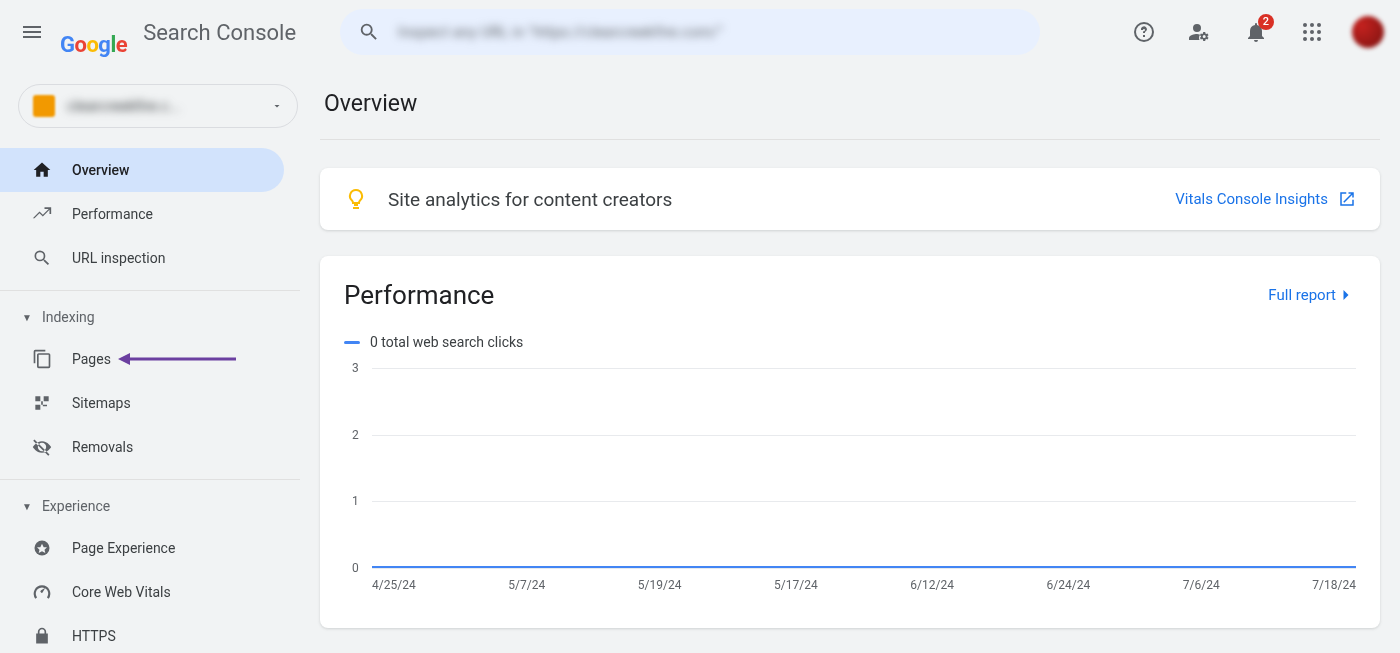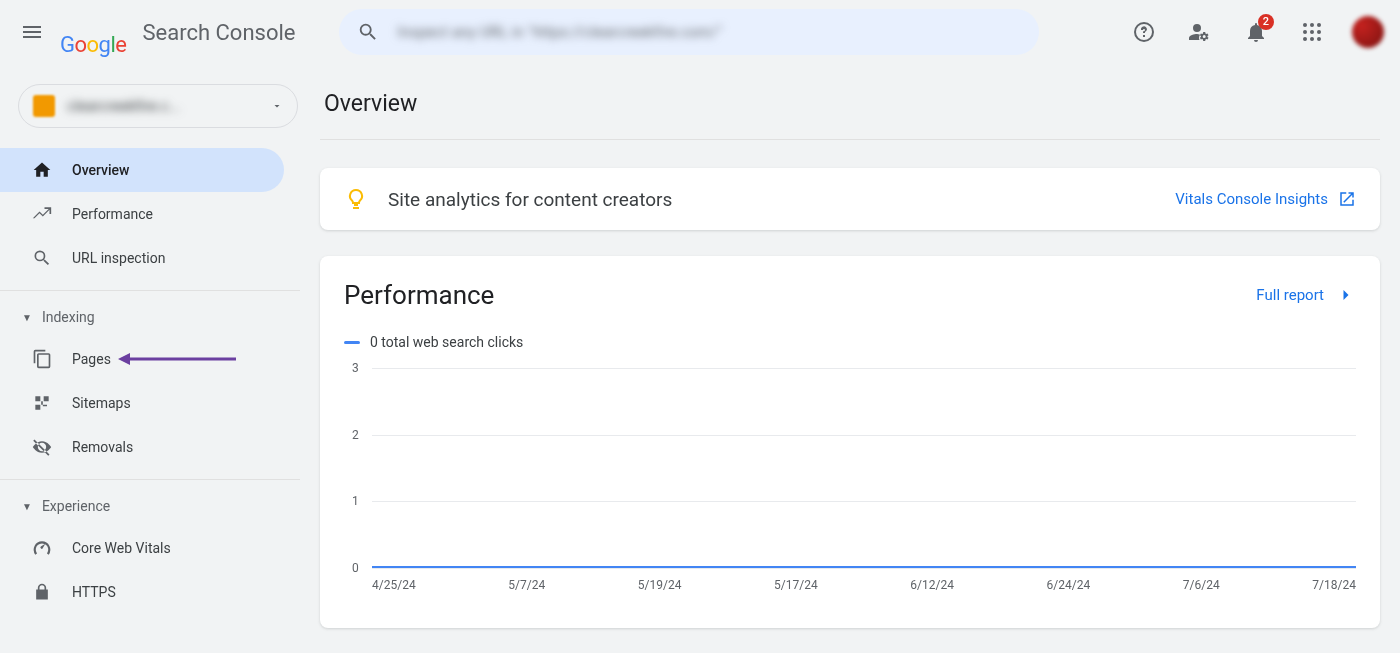--- a/index.html
+++ b/index.html
@@ -21,21 +21,21 @@
     background: #f1f3f4;
   }
   .hamburger {
     width: 48px; height: 48px;
     display:flex; align-items:center; justify-content:center;
     border-radius:50%;
     cursor:pointer;
     color:#5f6368;
   }
   .logo-wrap { display:flex; align-items:center; margin-left:4px; gap:4px;}
-  .google-logo { font-size:22px; font-weight:400; letter-spacing:-0.5px;margin-top:24px;}
+  .google-logo { font-size:22px; font-weight:700; letter-spacing:-0.5px;margin-top:24px;}
   .google-logo .g1{color:#4285F4;} .google-logo .g2{color:#EA4335;}
   .google-logo .g3{color:#FBBC05;} .google-logo .g4{color:#4285F4;}
   .google-logo .g5{color:#34A853;} .google-logo .g6{color:#EA4335;}
   .product-name { font-size:22px; color:#5f6368; margin-left:12px;}
   .search-pill {
     flex: 0 0 700px;
     margin-left: 44px;
     height: 46px;
     background:#e8f0fe;
     border-radius: 23px;
@@ -186,21 +186,21 @@
   .insights-link {
     margin-left:auto;
     display:flex; align-items:center; gap:10px;
     color:#1a73e8; font-size:15px;
     cursor:pointer;
   }
 
   .perf-card { margin-top: 26px; padding: 24px 24px 30px 24px;}
   .perf-header { display:flex; align-items:center;}
   .perf-title { font-size:26px; color:#202124;}
-  .perf-link { margin-left:auto; display:flex; align-items:center; gap:12px; color:#1a73e8; font-size:15px; cursor:pointer;}
+  .perf-link { margin-left:auto; display:flex; align-items:center; color:#1a73e8; font-size:15px; cursor:pointer;}
 
   .legend-row { display:flex; align-items:center; gap:10px; margin-top: 24px; color:#3c4043; font-size:14px;}
   .legend-dash { width:16px; height:3px; border-radius:2px; background:#4285f4;}
 
   .chart-wrap { margin-top: 18px; position:relative; height: 230px;}
   .chart-grid {
     position:absolute; left:28px; right:0; top:0; bottom:30px;
   }
   .grid-line { position:absolute; left:0; right:0; height:1px; background:#e8eaed;}
   .y-label { position:absolute; left:-20px; transform:translateY(-50%); font-size:12px; color:#5f6368;}
@@ -342,20 +342,29 @@
           </svg>
       </span>
       <span>Removals</span>
     </div>
 
     <div class="divider"></div>
 
     <div class="section-header">
       <span class="tri">▼</span>
       <span>Experience</span>
+    </div>
+    <div class="nav-item">
+      <span class="nav-icon">
+        <svg width="20" height="20" viewBox="0 0 24 24">
+            <circle cx="12" cy="12" r="9" fill="#5f6368"></circle>
+            <path fill="#f1f3f4" d="M12 7l2 4h4l-3 3 1 4-4-2-4 2 1-4-3-3h4z"></path>
+          </svg>
+      </span>
+      <span>Page Experience</span>
     </div>
     <div class="nav-item">
       <span class="nav-icon">
         <svg width="20" height="20" viewBox="0 0 24 24">
             <path fill="#5f6368" d="M12 4a10 10 0 00-8 16l2-1.5A7.5 7.5 0 1118 18.5l2 1.5A10 10 0 0012 4zm-1 6l5-3-3 5a1.5 1.5 0 11-2-2z"></path>
           </svg>
       </span>
       <span>Core Web Vitals</span>
     </div>
     <div class="nav-item">

